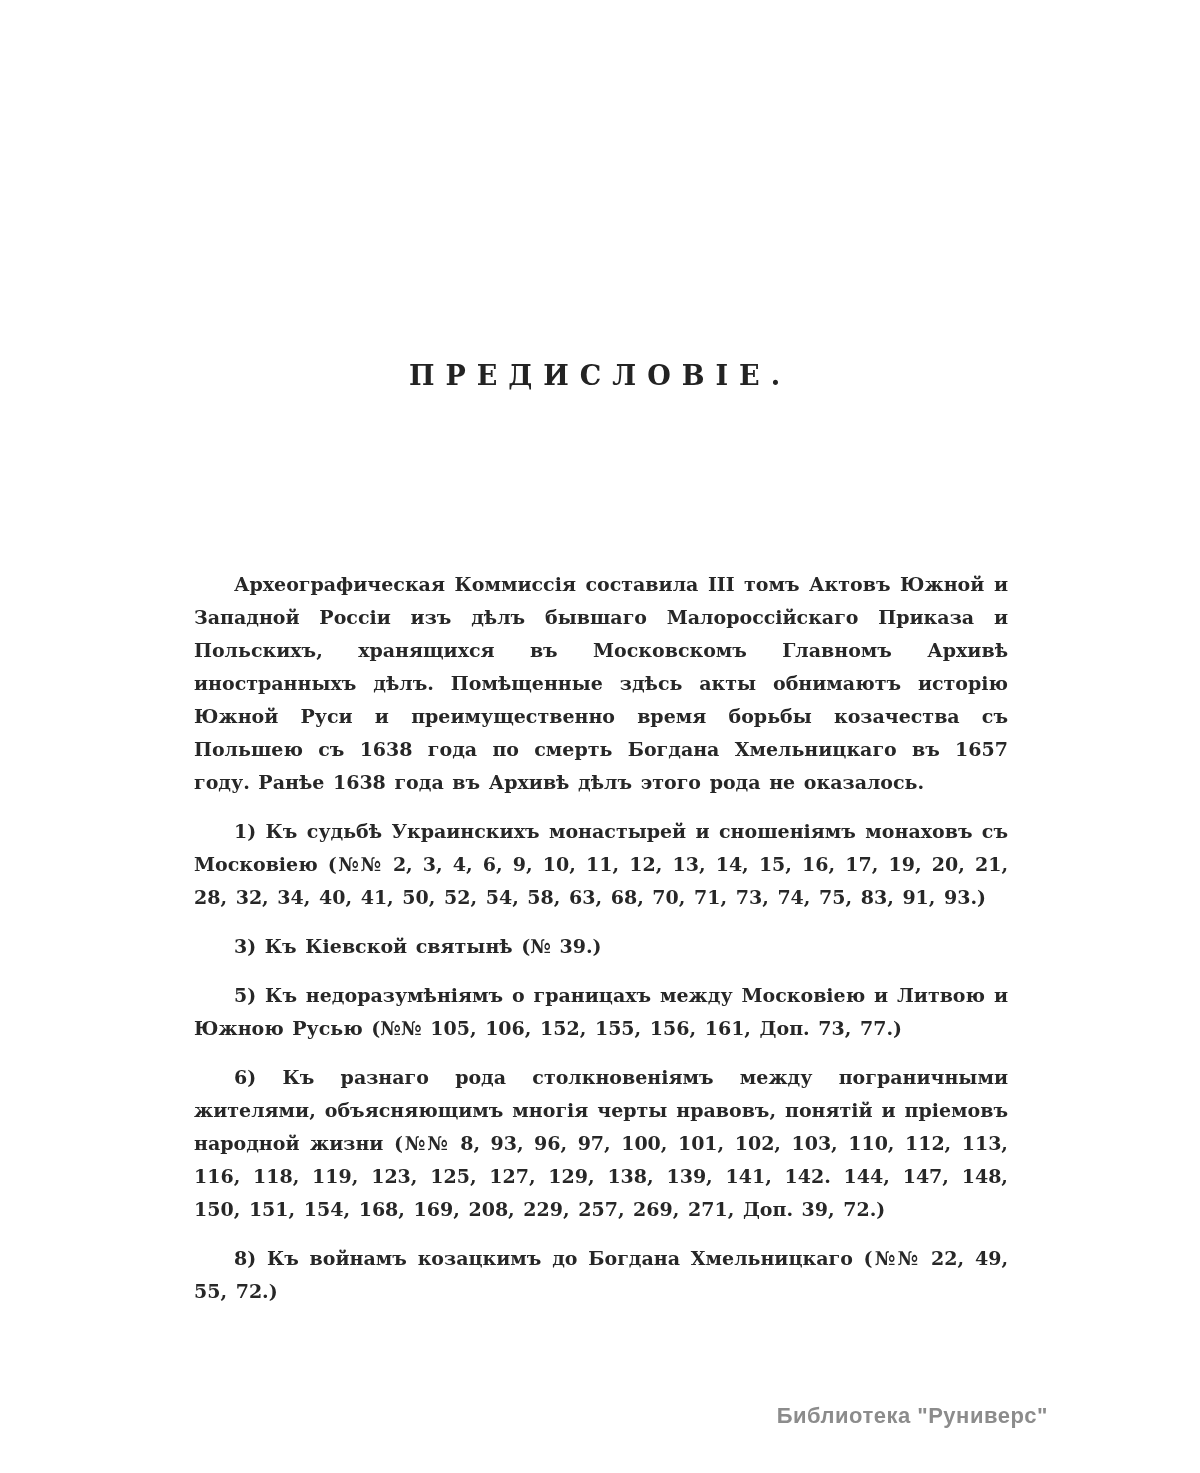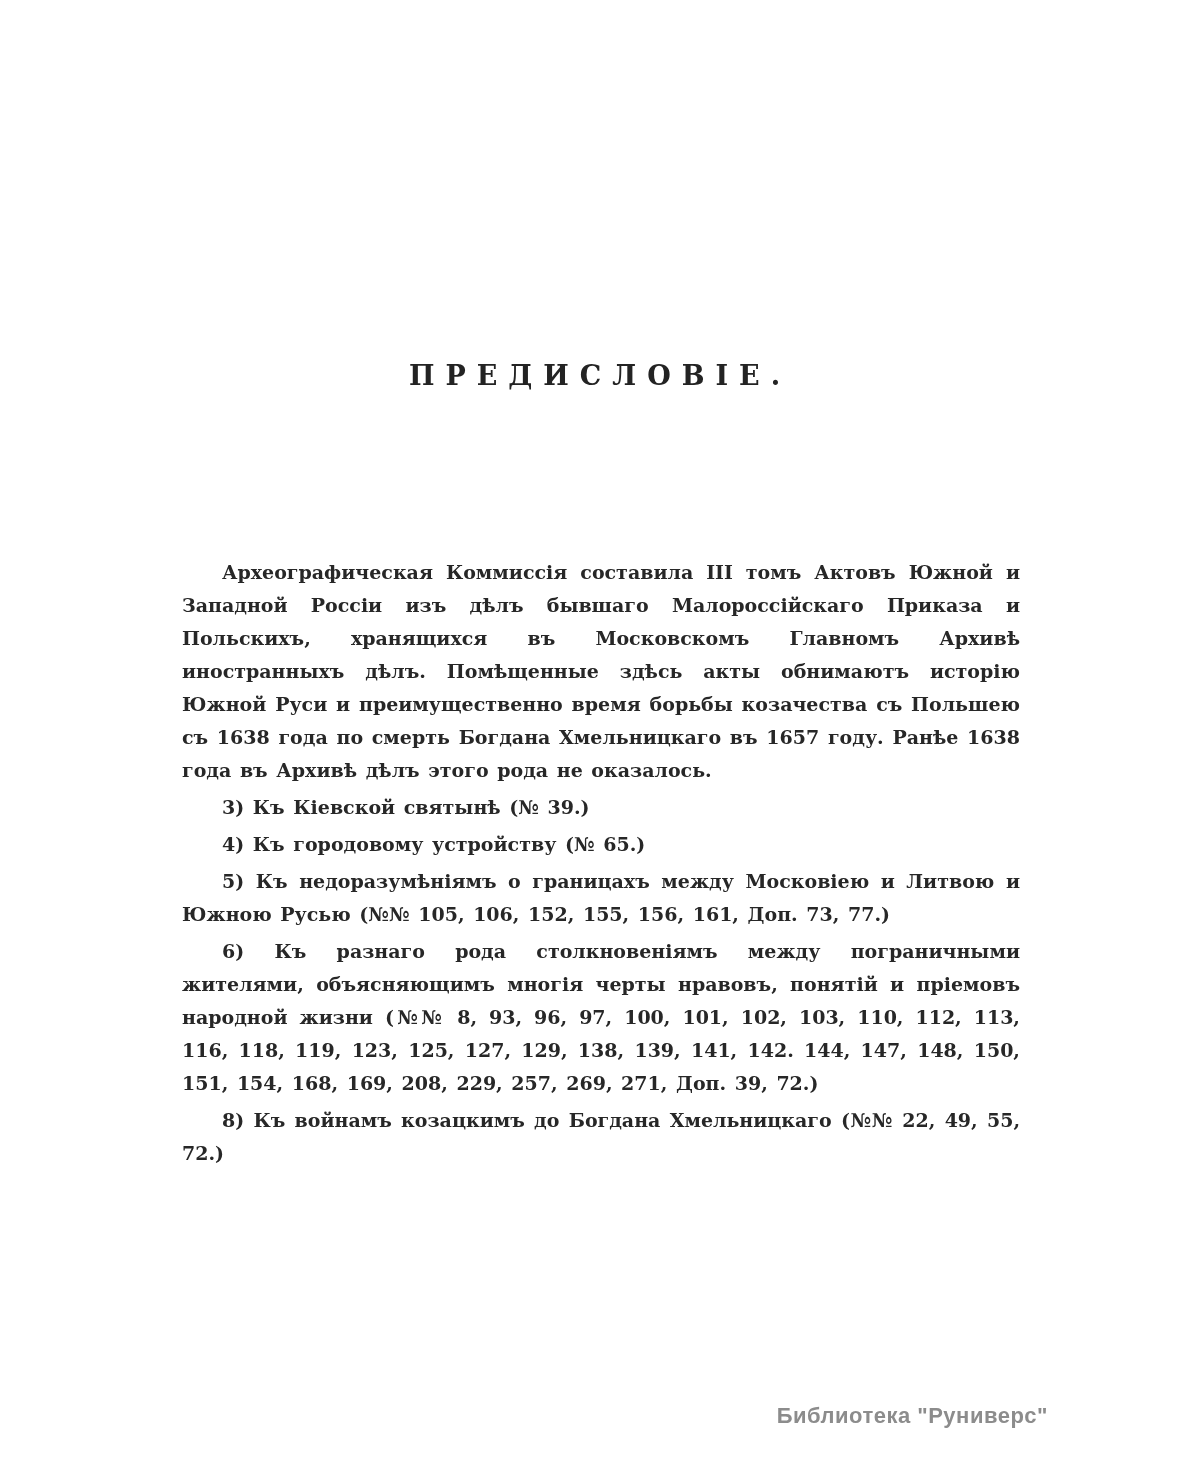--- a/index.html
+++ b/index.html
@@ -43,21 +43,21 @@
     font-family: "DejaVu Serif", serif;
     font-size: 19px;
     font-weight: bold;
     color: #272727;
     line-height: 33px;
     text-align: justify;
   }
 
   .text-block p.para {
     text-indent: 40px;
-    margin: 4px;
+    margin: 16px;
     word-spacing: 2px;
   }
 
   .watermark {
     position: absolute;
     bottom: 44px;
     right: 152px;
     font-family: "Liberation Sans", sans-serif;
     font-size: 22px;
     font-weight: bold;
@@ -67,22 +67,22 @@
 </style>
 </head>
 <body>
 
 <div class="page">
 
   <h1 class="title">ПРЕДИСЛОВІЕ.</h1>
 
   <div class="text-block">
       <p class="para">Археографическая Коммиссія составила III томъ Актовъ Южной и Западной Россіи изъ дѣлъ бывшаго Малороссійскаго Приказа и Польскихъ, хранящихся въ Московскомъ Главномъ Архивѣ иностранныхъ дѣлъ. Помѣщенные здѣсь акты обнимаютъ исторію Южной Руси и преимущественно время борьбы козачества съ Польшею съ 1638 года по смерть Богдана Хмельницкаго въ 1657 году. Ранѣе 1638 года въ Архивѣ дѣлъ этого рода не оказалось.</p>
+      <p class="para">1) Къ судьбѣ Украинскихъ монастырей и сношеніямъ монаховъ съ Московіею (№№ 2, 3, 4, 6, 9, 10, 11, 12, 13, 14, 15, 16, 17, 19, 20, 21, 28, 32, 34, 40, 41, 50, 52, 54, 58, 63, 68, 70, 71, 73, 74, 75, 83, 91, 93.)</p>
       <p class="para">3) Къ Кіевской святынѣ (№ 39.)</p>
-      <p class="para">4) Къ городовому устройству (№ 65.)</p>
       <p class="para">5) Къ недоразумѣніямъ о границахъ между Московіею и Литвою и Южною Русью (№№ 105, 106, 152, 155, 156, 161, Доп. 73, 77.)</p>
       <p class="para">6) Къ разнаго рода столкновеніямъ между пограничными жителями, объясняющимъ многія черты нравовъ, понятій и пріемовъ народной жизни (№№ 8, 93, 96, 97, 100, 101, 102, 103, 110, 112, 113, 116, 118, 119, 123, 125, 127, 129, 138, 139, 141, 142. 144, 147, 148, 150, 151, 154, 168, 169, 208, 229, 257, 269, 271, Доп. 39, 72.)</p>
       <p class="para">8) Къ войнамъ козацкимъ до Богдана Хмельницкаго (№№ 22, 49, 55, 72.)</p>
     </div>
 
   <div class="watermark">Библиотека "Руниверс"</div>
 
 </div>
 
 </body></html>

